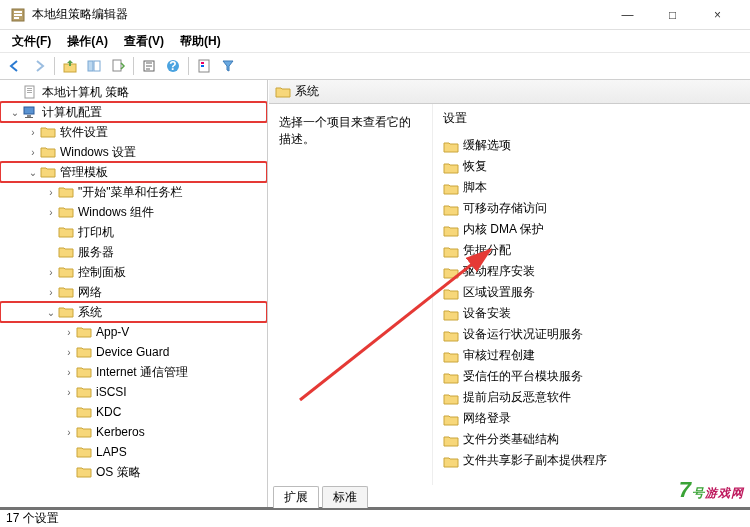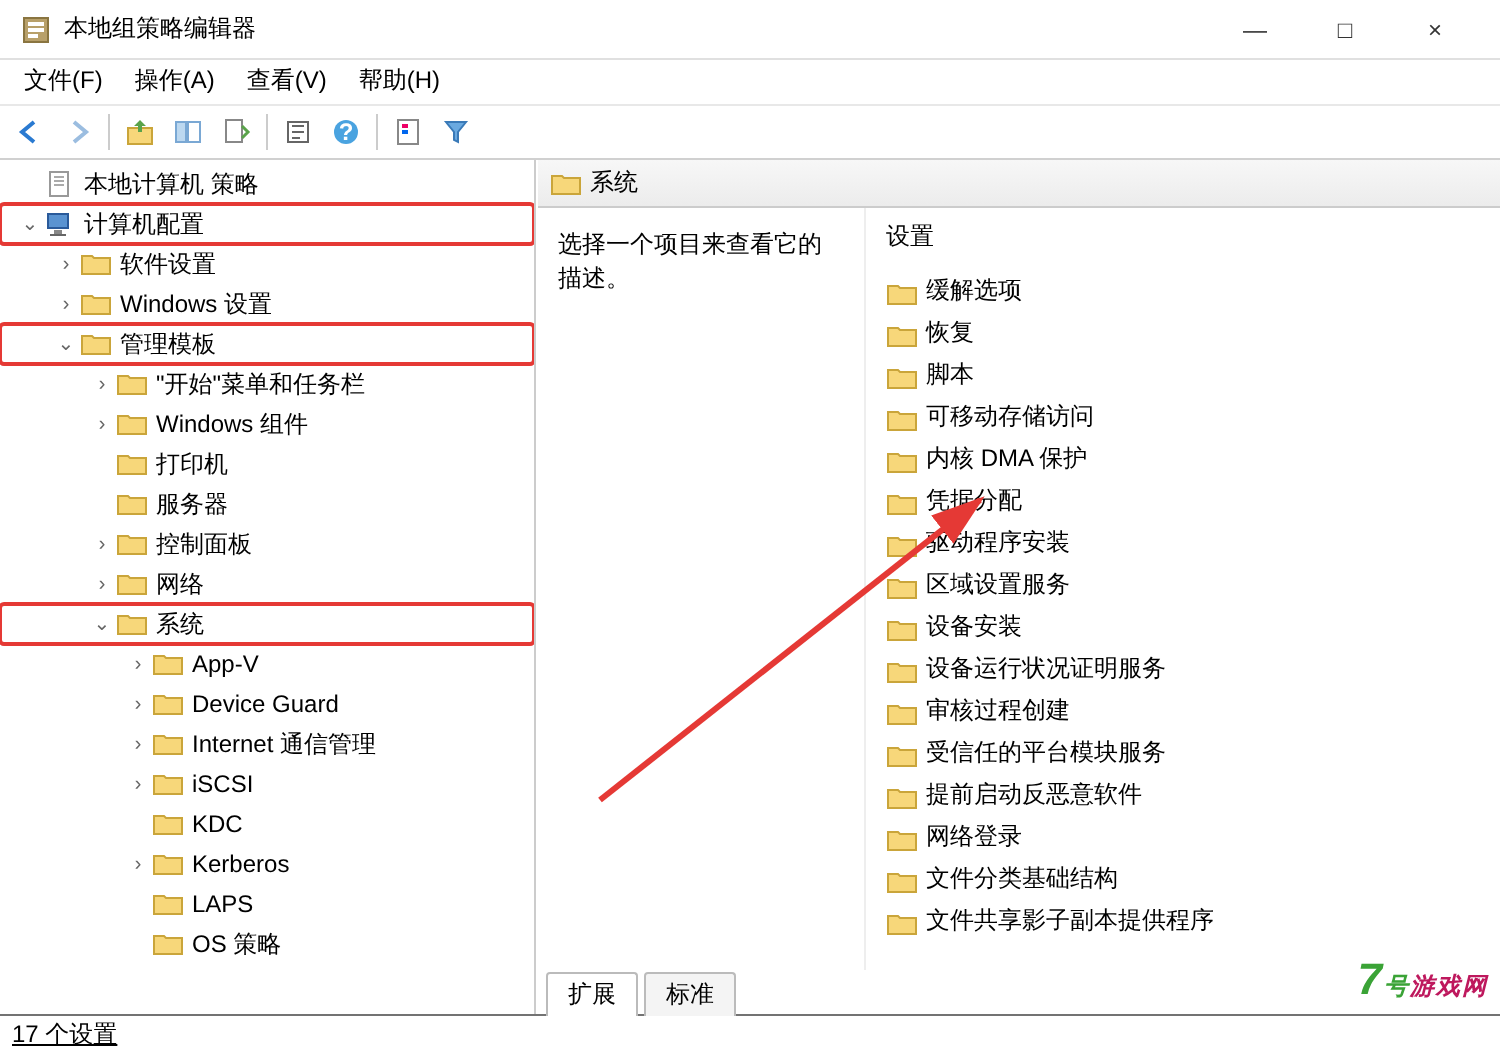--- a/index.html
+++ b/index.html
@@ -1,21 +1,21 @@
 <!DOCTYPE html>
 <html><head>
 <meta charset="utf-8">
 <style>
 * { box-sizing: border-box; margin: 0; padding: 0; font-family: "Microsoft YaHei", "Segoe UI", sans-serif; font-size: 12px; }
 body { background: #fff; width: 750px; height: 527px; overflow: hidden; position: relative; }
 .titlebar { height: 30px; display: flex; align-items: center; padding: 0 10px; border-bottom: 1px solid #e0e0e0; }
 .titlebar .icon { width: 16px; height: 16px; margin-right: 6px; }
 .titlebar .title { flex: 1; }
 .titlebar .winbtn { width: 45px; height: 30px; display: flex; align-items: center; justify-content: center; color: #333; }
-.menubar { height: 22px; display: flex; align-items: flex-start; padding: 0 4px; }
+.menubar { height: 22px; display: flex; align-items: center; padding: 0 4px; font-weight: bold; }
 .menubar .mitem { padding: 2px 8px; }
 .toolbar { height: 28px; display: flex; align-items: center; padding: 2px 4px; border-top: 1px solid #e8e8e8; border-bottom: 1px solid #d0d0d0; gap: 2px; }
 .toolbar .tbtn { width: 22px; height: 22px; display: flex; align-items: center; justify-content: center; border: 1px solid transparent; }
 .toolbar .sep { width: 1px; height: 18px; background: #ccc; margin: 0 2px; }
 .content { display: flex; height: calc(527px - 30px - 22px - 28px - 20px); }
 .tree { width: 268px; border-right: 1px solid #ccc; overflow: auto; padding: 2px 0; }
 .tree-row { display: flex; align-items: center; height: 20px; white-space: nowrap; }
 .tree-row.hl { outline: 2px solid #e53935; outline-offset: -1px; border-radius: 2px; }
 .expander { width: 14px; text-align: center; color: #666; font-size: 10px; }
 .folder-icon { width: 16px; height: 14px; margin: 0 4px 0 0; }
@@ -23,21 +23,21 @@
 .right { flex: 1; display: flex; flex-direction: column; border-left: 1px solid #fff; }
 .right-header { height: 24px; background: linear-gradient(#f7f7f7,#ececec); border-bottom: 1px solid #ccc; display: flex; align-items: center; padding: 0 6px; }
 .right-body { flex: 1; display: flex; overflow: hidden; }
 .desc-col { width: 164px; padding: 10px; border-right: 1px solid #eee; }
 .list-col { flex: 1; padding: 4px 0; overflow: auto; }
 .list-header { padding: 2px 10px 6px 10px; color: #000; }
 .list-row { display: flex; align-items: flex-end; height: 21px; padding: 0 10px; }
 .tabbar { height: 22px; display: flex; align-items: flex-end; padding-left: 4px; gap: 4px; }
 .tab { border: 1px solid #bbb; border-bottom: none; padding: 2px 10px; background: #fff; font-size: 12px; border-radius: 2px 2px 0 0; position: relative; top: 1px; margin-right: -1px; }
 .tab.inactive { background: #f4f4f4; }
-.statusbar { height: 20px; border-top: 1px solid #737373; display: flex; align-items: center; padding: 0 6px; text-decoration: underline; }
+.statusbar { height: 20px; border-top: 3px solid #737373; display: flex; align-items: center; padding: 0 6px; }
 .arrow-annot { position: absolute; pointer-events: none; }
 .watermark { position: absolute; right: 6px; bottom: 24px; font-size: 16px; font-weight: bold; color: #4fb54a; font-style: italic; letter-spacing: 1px; }
 .watermark .cn { font-size: 12px; color: #be185d; }
 </style>
 </head>
 <body>
 
 <div class="titlebar">
   <span class="icon">
     <svg viewBox="0 0 16 16">

